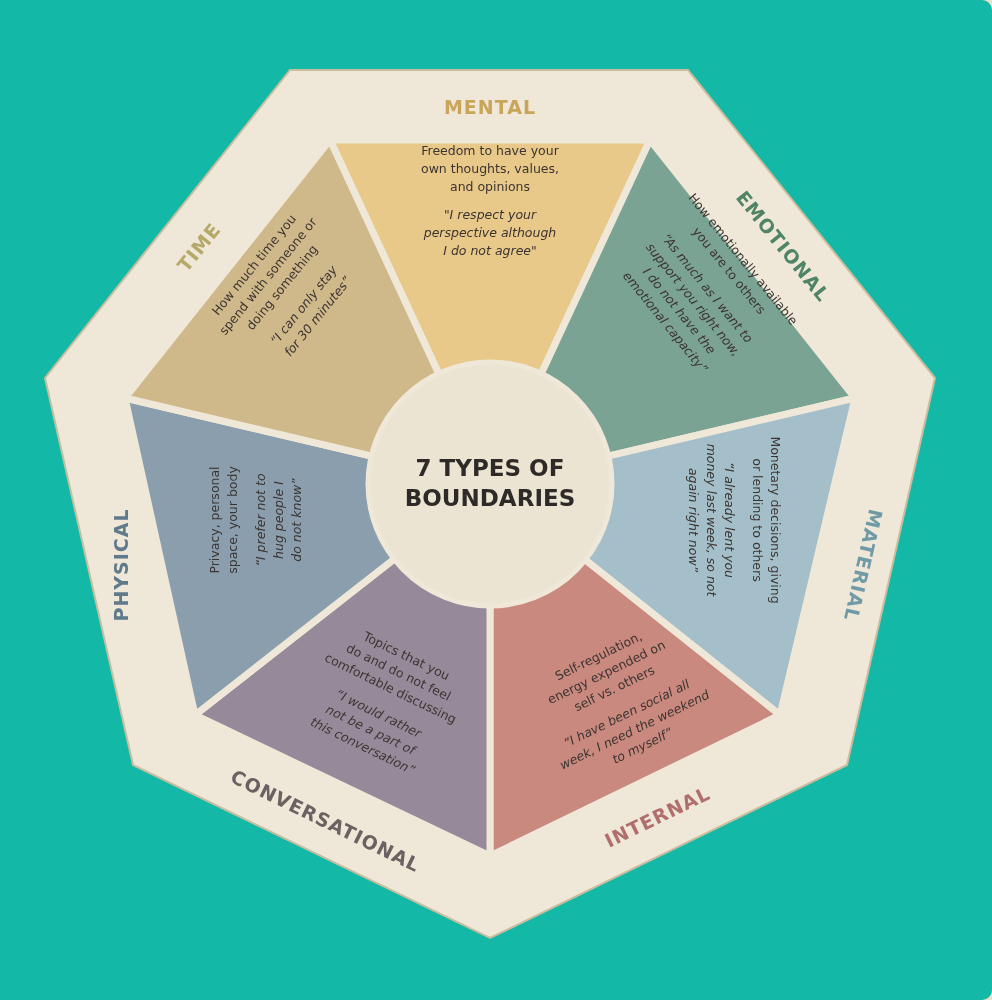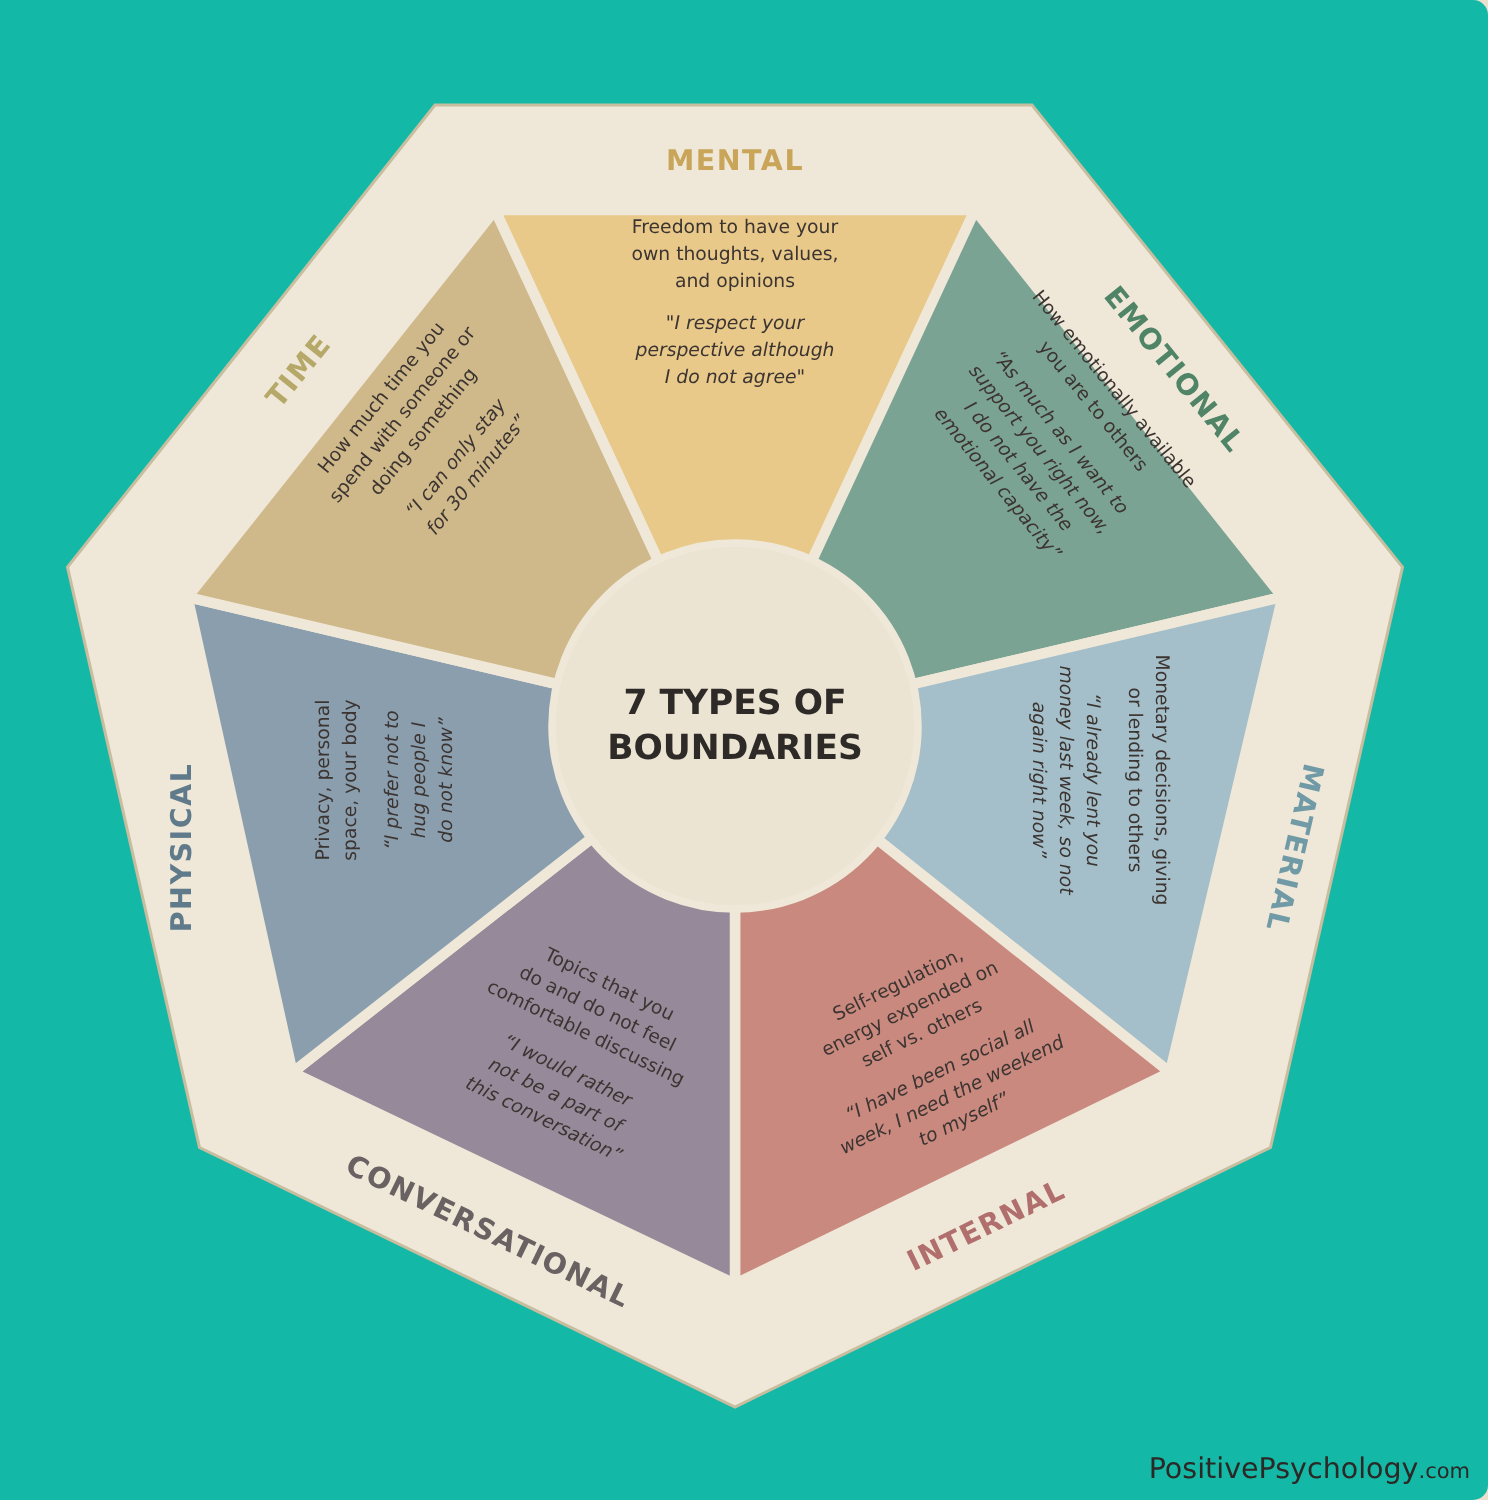--- a/index.html
+++ b/index.html
@@ -101,16 +101,13 @@
           <text class="quote" x="285" y="318.4" text-anchor="middle">“I can only stay</text>
           <text class="quote" x="285" y="336.4" text-anchor="middle">for 30 minutes”</text>
         </g>
       </g>
 
     <circle cx="490" cy="484" r="122" fill="#ece4d2" stroke="#efe8d8" stroke-width="5"></circle>
     <text class="center-title" x="490" y="476" text-anchor="middle">7 TYPES OF</text>
     <text class="center-title" x="490" y="506" text-anchor="middle">BOUNDARIES</text>
   </svg>
 
-  <div class="brand">
-    <span>PositivePsychology</span><span class="tld">.com</span>
-  </div>
 </div>
 
 </body></html>

